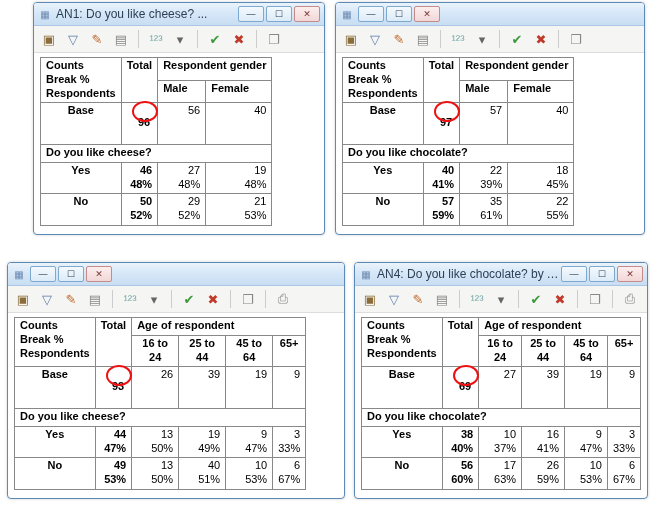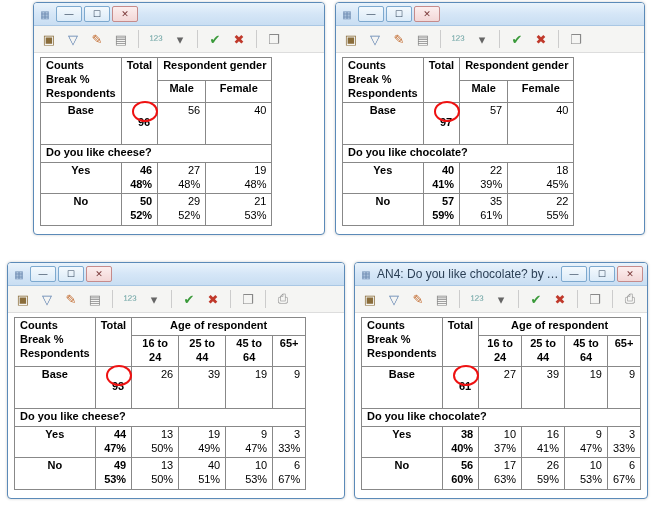--- a/index.html
+++ b/index.html
@@ -75,21 +75,21 @@
   }
   table.ct td, table.ct th {
     border: 1px solid #888;
     padding: 1px 5px 2px 5px;
     text-align: right;
     font-weight: normal;
     vertical-align: top;
     line-height: 1.25;
   }
   table.ct td.hdr { text-align: left; font-weight: bold; }
-  table.ct td.chdr { text-align: center; font-weight: bold; }
+  table.ct td.chdr { text-align: left; font-weight: bold; }
   table.ct td.bhd { text-align: center; font-weight: bold; }
   .bold { font-weight: bold; }
   .circle-wrap {
     position: relative;
     display: inline-block;
     padding: 12px 2px;
     text-align: right;
   }
   .circled {
     position: absolute;
@@ -102,20 +102,21 @@
 </style>
 </head>
 <body>
 
 <div id="root">
     <div class="window" style="left: 33px; top: 2px; width: 290px;">
       <div class="titlebar">
         <span class="title-icon">
           <span style="color: rgb(107, 137, 176);">▦</span>
         </span>
+        <span class="title-text">AN1: Do you like cheese? ...</span>
         <div class="winctrls">
           <div class="winbtn">—</div>
           <div class="winbtn">☐</div>
           <div class="winbtn close">✕</div>
         </div>
       </div>
       <div class="toolbar">
         <div class="tbtn">
           <span style="color: rgb(138, 109, 59);">▣</span>
         </div>
@@ -413,21 +414,21 @@
               <td class="chdr" colspan="4">Age of respondent</td>
             </tr>
             <tr>
               <td class="chdr" style="max-width: 36px; white-space: normal; text-align: center;">16 to 24</td>
               <td class="chdr" style="max-width: 36px; white-space: normal; text-align: center;">25 to 44</td>
               <td class="chdr" style="max-width: 36px; white-space: normal; text-align: center;">45 to 64</td>
               <td class="chdr" style="max-width: 36px; white-space: normal; text-align: center;">65+</td>
             </tr>
             <tr>
               <td class="bhd">Base</td>
-              <td class="bold"><span class="circle-wrap"><span class="bold">61</span><span class="circled"></span></span></td>
+              <td class="bold"><span class="circle-wrap"><span class="bold">69</span><span class="circled"></span></span></td>
               <td class="bold">27</td>
               <td class="bold">39</td>
               <td class="bold">19</td>
               <td class="bold">9</td>
             </tr>
             <tr>
               <td class="hdr" colspan="6">Do you like chocolate?</td>
             </tr>
             <tr>
               <td class="bhd">Yes</td>

